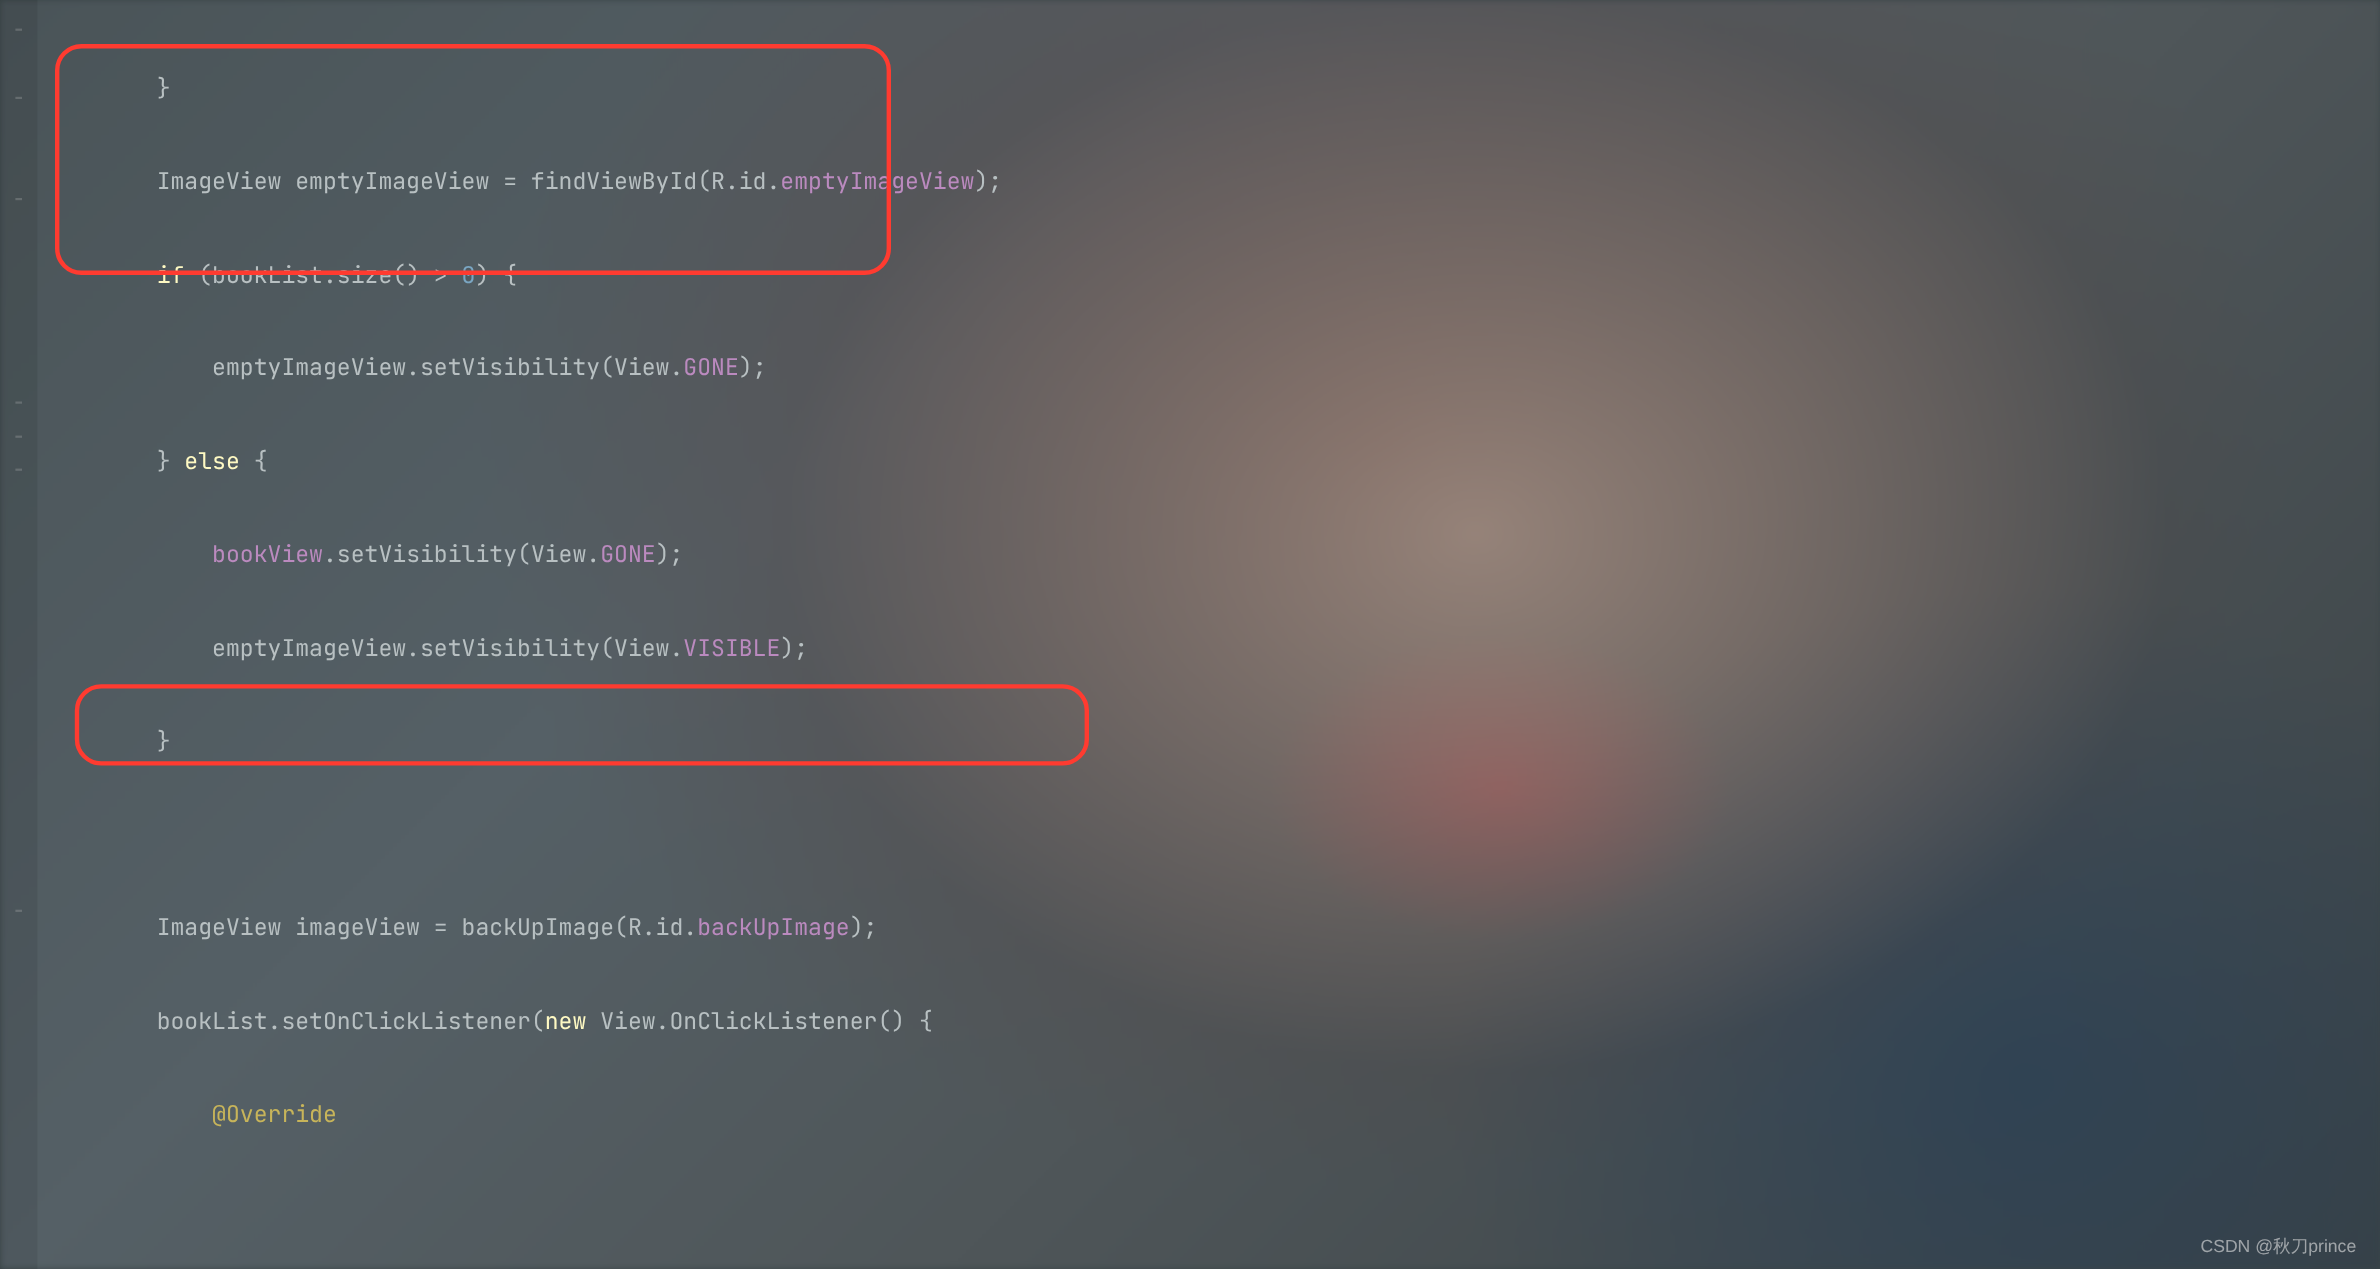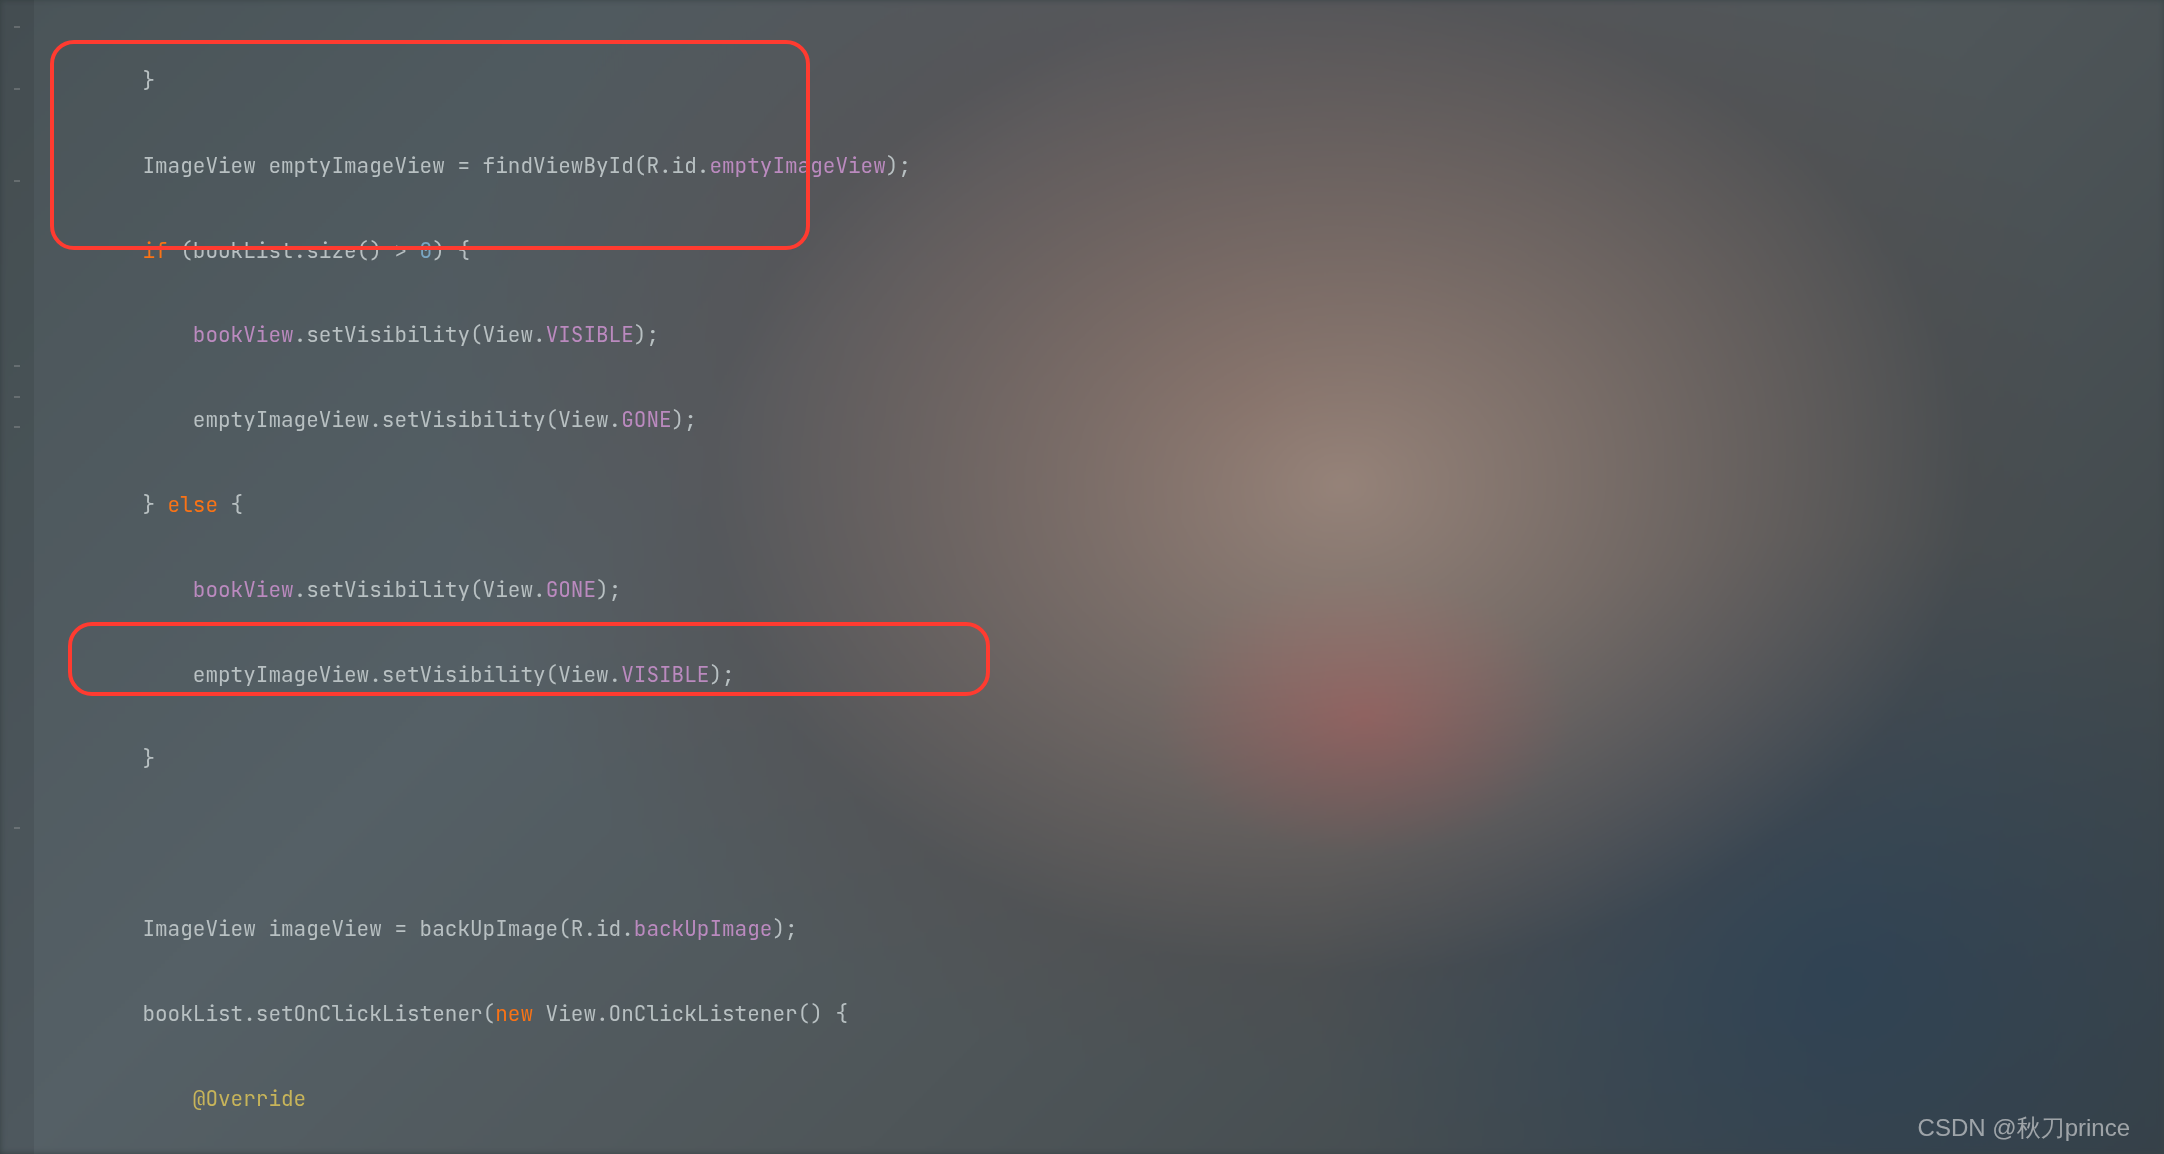--- a/index.html
+++ b/index.html
@@ -39,58 +39,57 @@
     padding-left: 92px;
     padding-top: 12px;
     z-index: 2;
     color: #b8c0c2;
     white-space: pre;
   }
   .line {
     height: 30.8px;
     line-height: 30.8px;
   }
-  .kw { color: #f97316; }      
+  .kw { color: #fef9c3; }      
   .field { color: #bb8abf; }         
   .num { color: #7aa6c2; }         
   .ann { color: #c7b45a; text-align: center; }
   .box {
     position: absolute;
     border: 4px solid #ff3b30;
     border-radius: 24px;
     z-index: 5;
     pointer-events: none;
   }
   .tick {
     position: absolute;
     left: 14px;
     width: 6px; height: 2px;
     background: rgba(200,200,200,0.25);
     z-index: 1;
   }
   .watermark {
     position: absolute;
-    right: 34px;
+    right: 22px;
     bottom: 10px;
     color: rgba(230,230,230,0.6);
-    font-size: 24px;
+    font-size: 16px;
     font-family: sans-serif;
     z-index: 10;
   }
 </style>
 </head>
 <body>
 
 <div class="gutter"></div>
 
 <div class="editor">
   <div class="line"><span>    }</span></div>
   <div class="line"><span>    ImageView emptyImageView = findViewById(R.id.</span><span class="field">emptyImageView</span><span>);</span></div>
   <div class="line"><span>    </span><span class="kw">if</span><span> (bookList.size() &gt; </span><span class="num">0</span><span>) {</span></div>
-  <div class="line"><span>        </span><span class="field">bookView</span><span>.setVisibility(View.</span><span class="field">VISIBLE</span><span>);</span></div>
   <div class="line"><span>        emptyImageView.setVisibility(View.</span><span class="field">GONE</span><span>);</span></div>
   <div class="line"><span>    } </span><span class="kw">else</span><span> {</span></div>
   <div class="line"><span>        </span><span class="field">bookView</span><span>.setVisibility(View.</span><span class="field">GONE</span><span>);</span></div>
   <div class="line"><span>        emptyImageView.setVisibility(View.</span><span class="field">VISIBLE</span><span>);</span></div>
   <div class="line"><span>    }</span></div>
   <div class="line"><span></span></div>
   <div class="line"><span>    ImageView imageView = backUpImage(R.id.</span><span class="field">backUpImage</span><span>);</span></div>
   <div class="line"><span>    bookList.setOnClickListener(</span><span class="kw">new</span><span> View.OnClickListener() {</span></div>
   <div class="line"><span>        </span><span class="ann">@Override</span></div>
   

